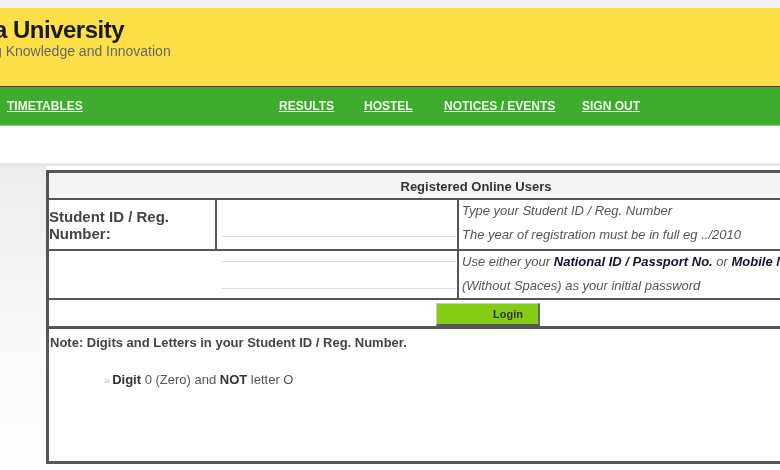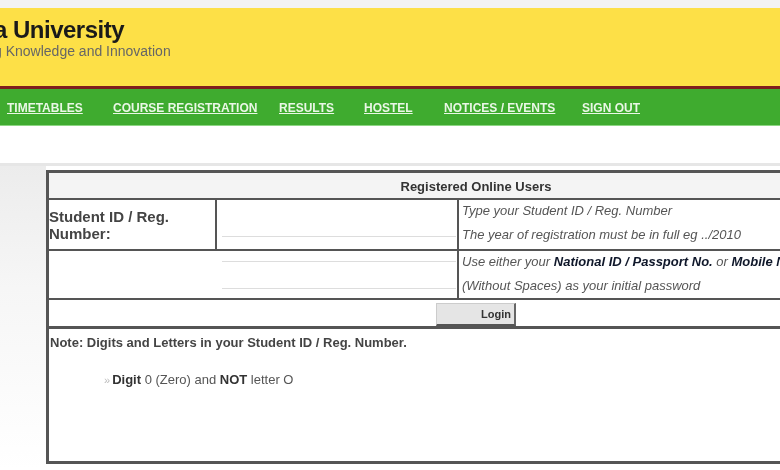--- a/index.html
+++ b/index.html
@@ -15,21 +15,21 @@
     position: absolute; left: -6px; top: 8px;
     font-size: 24px; font-weight: bold; color: #1a1a1a; letter-spacing: -0.5px;
   }
   .brand .tagline {
     position: absolute; left: -6px; top: 35px;
     font-size: 14px; color: #666;
   }
   .navbar {
     position: absolute; left: 0; top: 86px; width: 780px; height: 40px;
     background: #3fab2f;
-    border-top: 3px solid #7f1d1d; border-bottom: 1px solid #8dd683;
+    border-top: 1px solid #7f1d1d; border-bottom: 1px solid #8dd683;
     display: flex; align-items: center;
   }
   .navbar a {
     position: absolute; top: 12px;
     color: #eaf7e6; font-size: 12px; font-weight: bold;
     text-decoration: underline; white-space: nowrap; cursor: pointer;
   }
   .gap { position: absolute; left: 0; top: 126px; width: 780px; height: 38px; background: #fff; }
   .sep { position: absolute; left: 0; top: 163px; width: 780px; height: 3px; background: #e6e6e6; }
   .leftpanel {
@@ -69,22 +69,22 @@
   .row.r2 .cell-input input { top: 10px; height: 28px; border-top: 1px solid #ddd; }
   .cell-help {
     position: absolute; left: 412px; top: 0; width: 330px; height: 100%;
     font-size: 13px; font-style: italic; color: #555; padding-left: 1px; white-space: nowrap;
   }
   .cell-help .l1 { position: absolute; top: 3px; left: 1px; }
   .cell-help .l2 { position: absolute; top: 27px; left: 1px; }
   .cell-help b { color: #0f172a; }
   .row.btnrow { top: 127px; height: 29px; border-bottom: 3px solid #555; }
   .login-btn {
-    position: absolute; left: 387px; top: 3px; width: 80px; height: 23px;
-    background: #e5e5e5; border: 1px solid #ccc; border-right: 2px solid #666; border-bottom: 2px solid #555;
+    position: absolute; left: 387px; top: 3px; width: 104px; height: 23px;
+    background: #84cc16; border: 1px solid #ccc; border-right: 2px solid #666; border-bottom: 2px solid #555;
     font-size: 11px; font-weight: bold; color: #333; cursor: pointer;
     font-family: "Liberation Sans", sans-serif;
     padding-left: 41px;
   }
   .note {
     position: absolute; left: 1px; top: 162px;
     font-size: 13px; font-weight: bold; color: #444;
   }
   .bullets { position: absolute; left: 55px; top: 199px; font-size: 13px; color: #555; }
   .bullets li { list-style: none; height: 30px; }
@@ -96,21 +96,20 @@
 
 <div class="topstrip"></div>
 
 <div class="brand">
   <div class="title">a University</div>
   <div class="tagline">g Knowledge and Innovation</div>
 </div>
 
 <nav class="navbar">
   <a style="left:7px">TIMETABLES</a>
-  <a style="left:113px">COURSE REGISTRATION</a>
   <a style="left:279px">RESULTS</a>
   <a style="left:364px">HOSTEL</a>
   <a style="left:444px">NOTICES / EVENTS</a>
   <a style="left:582px">SIGN OUT</a>
 </nav>
 
 <div class="gap"></div>
 <div class="sep"></div>
 <div class="leftpanel"></div>
 

